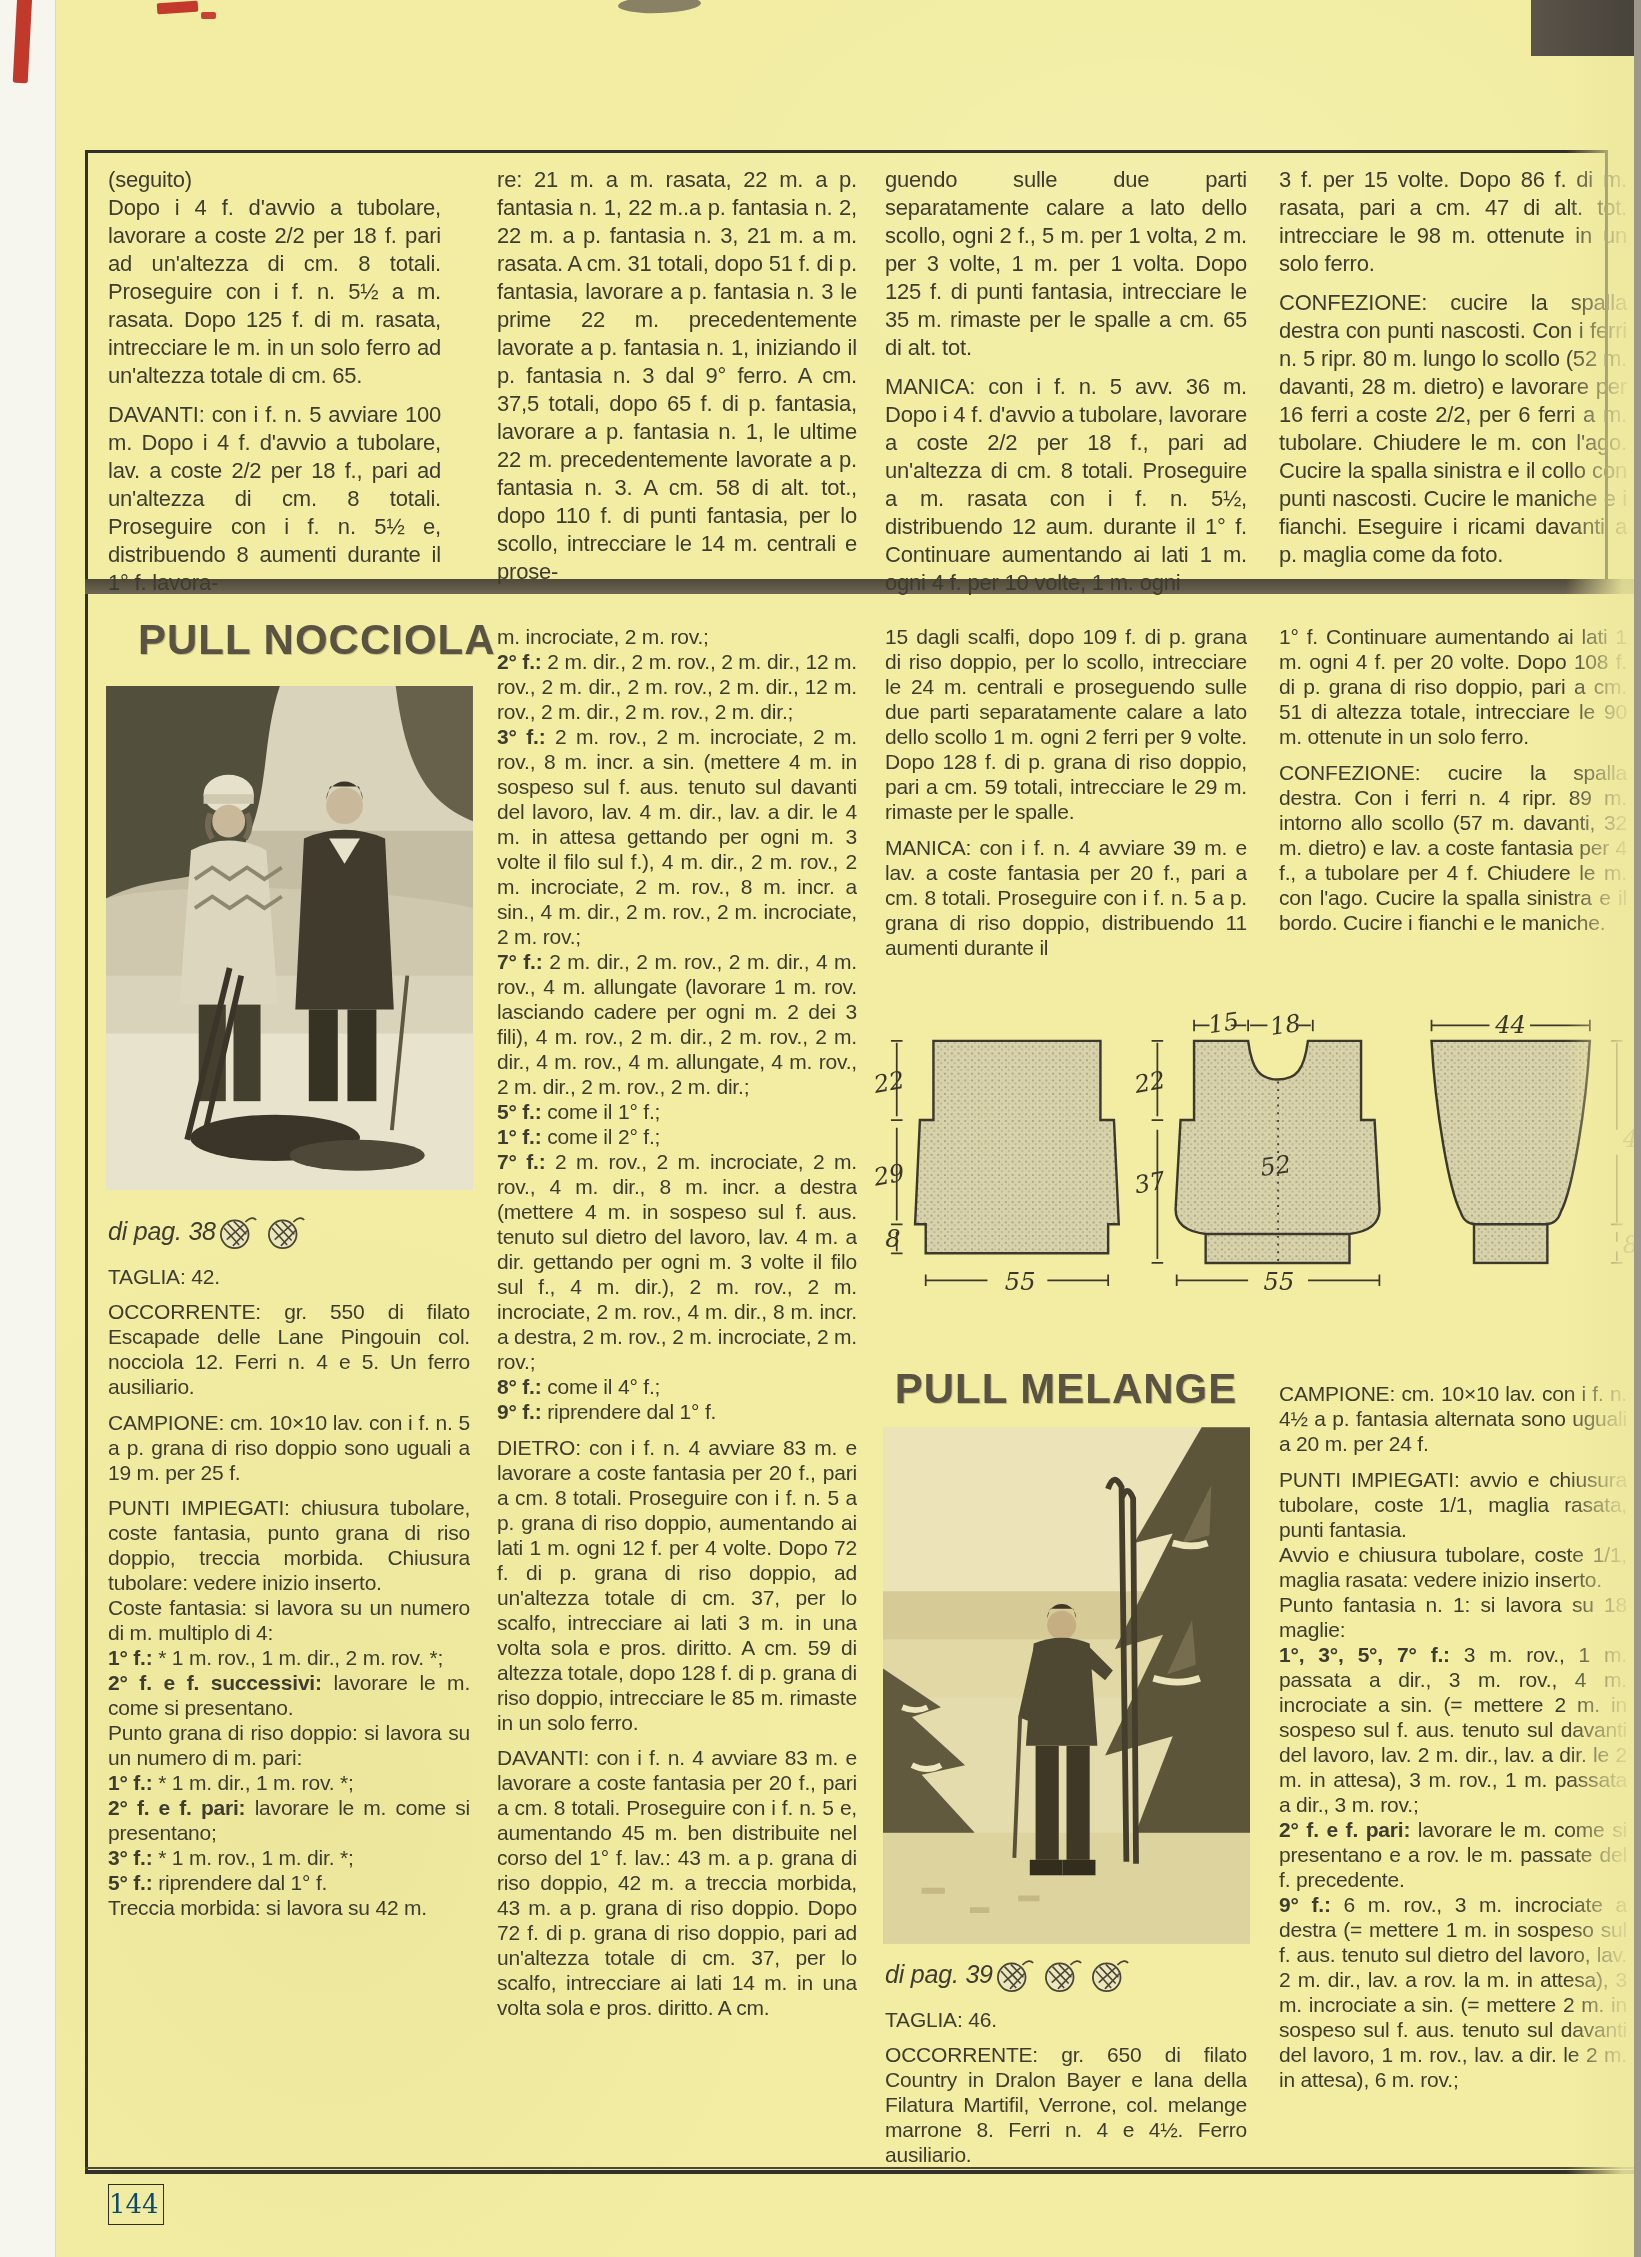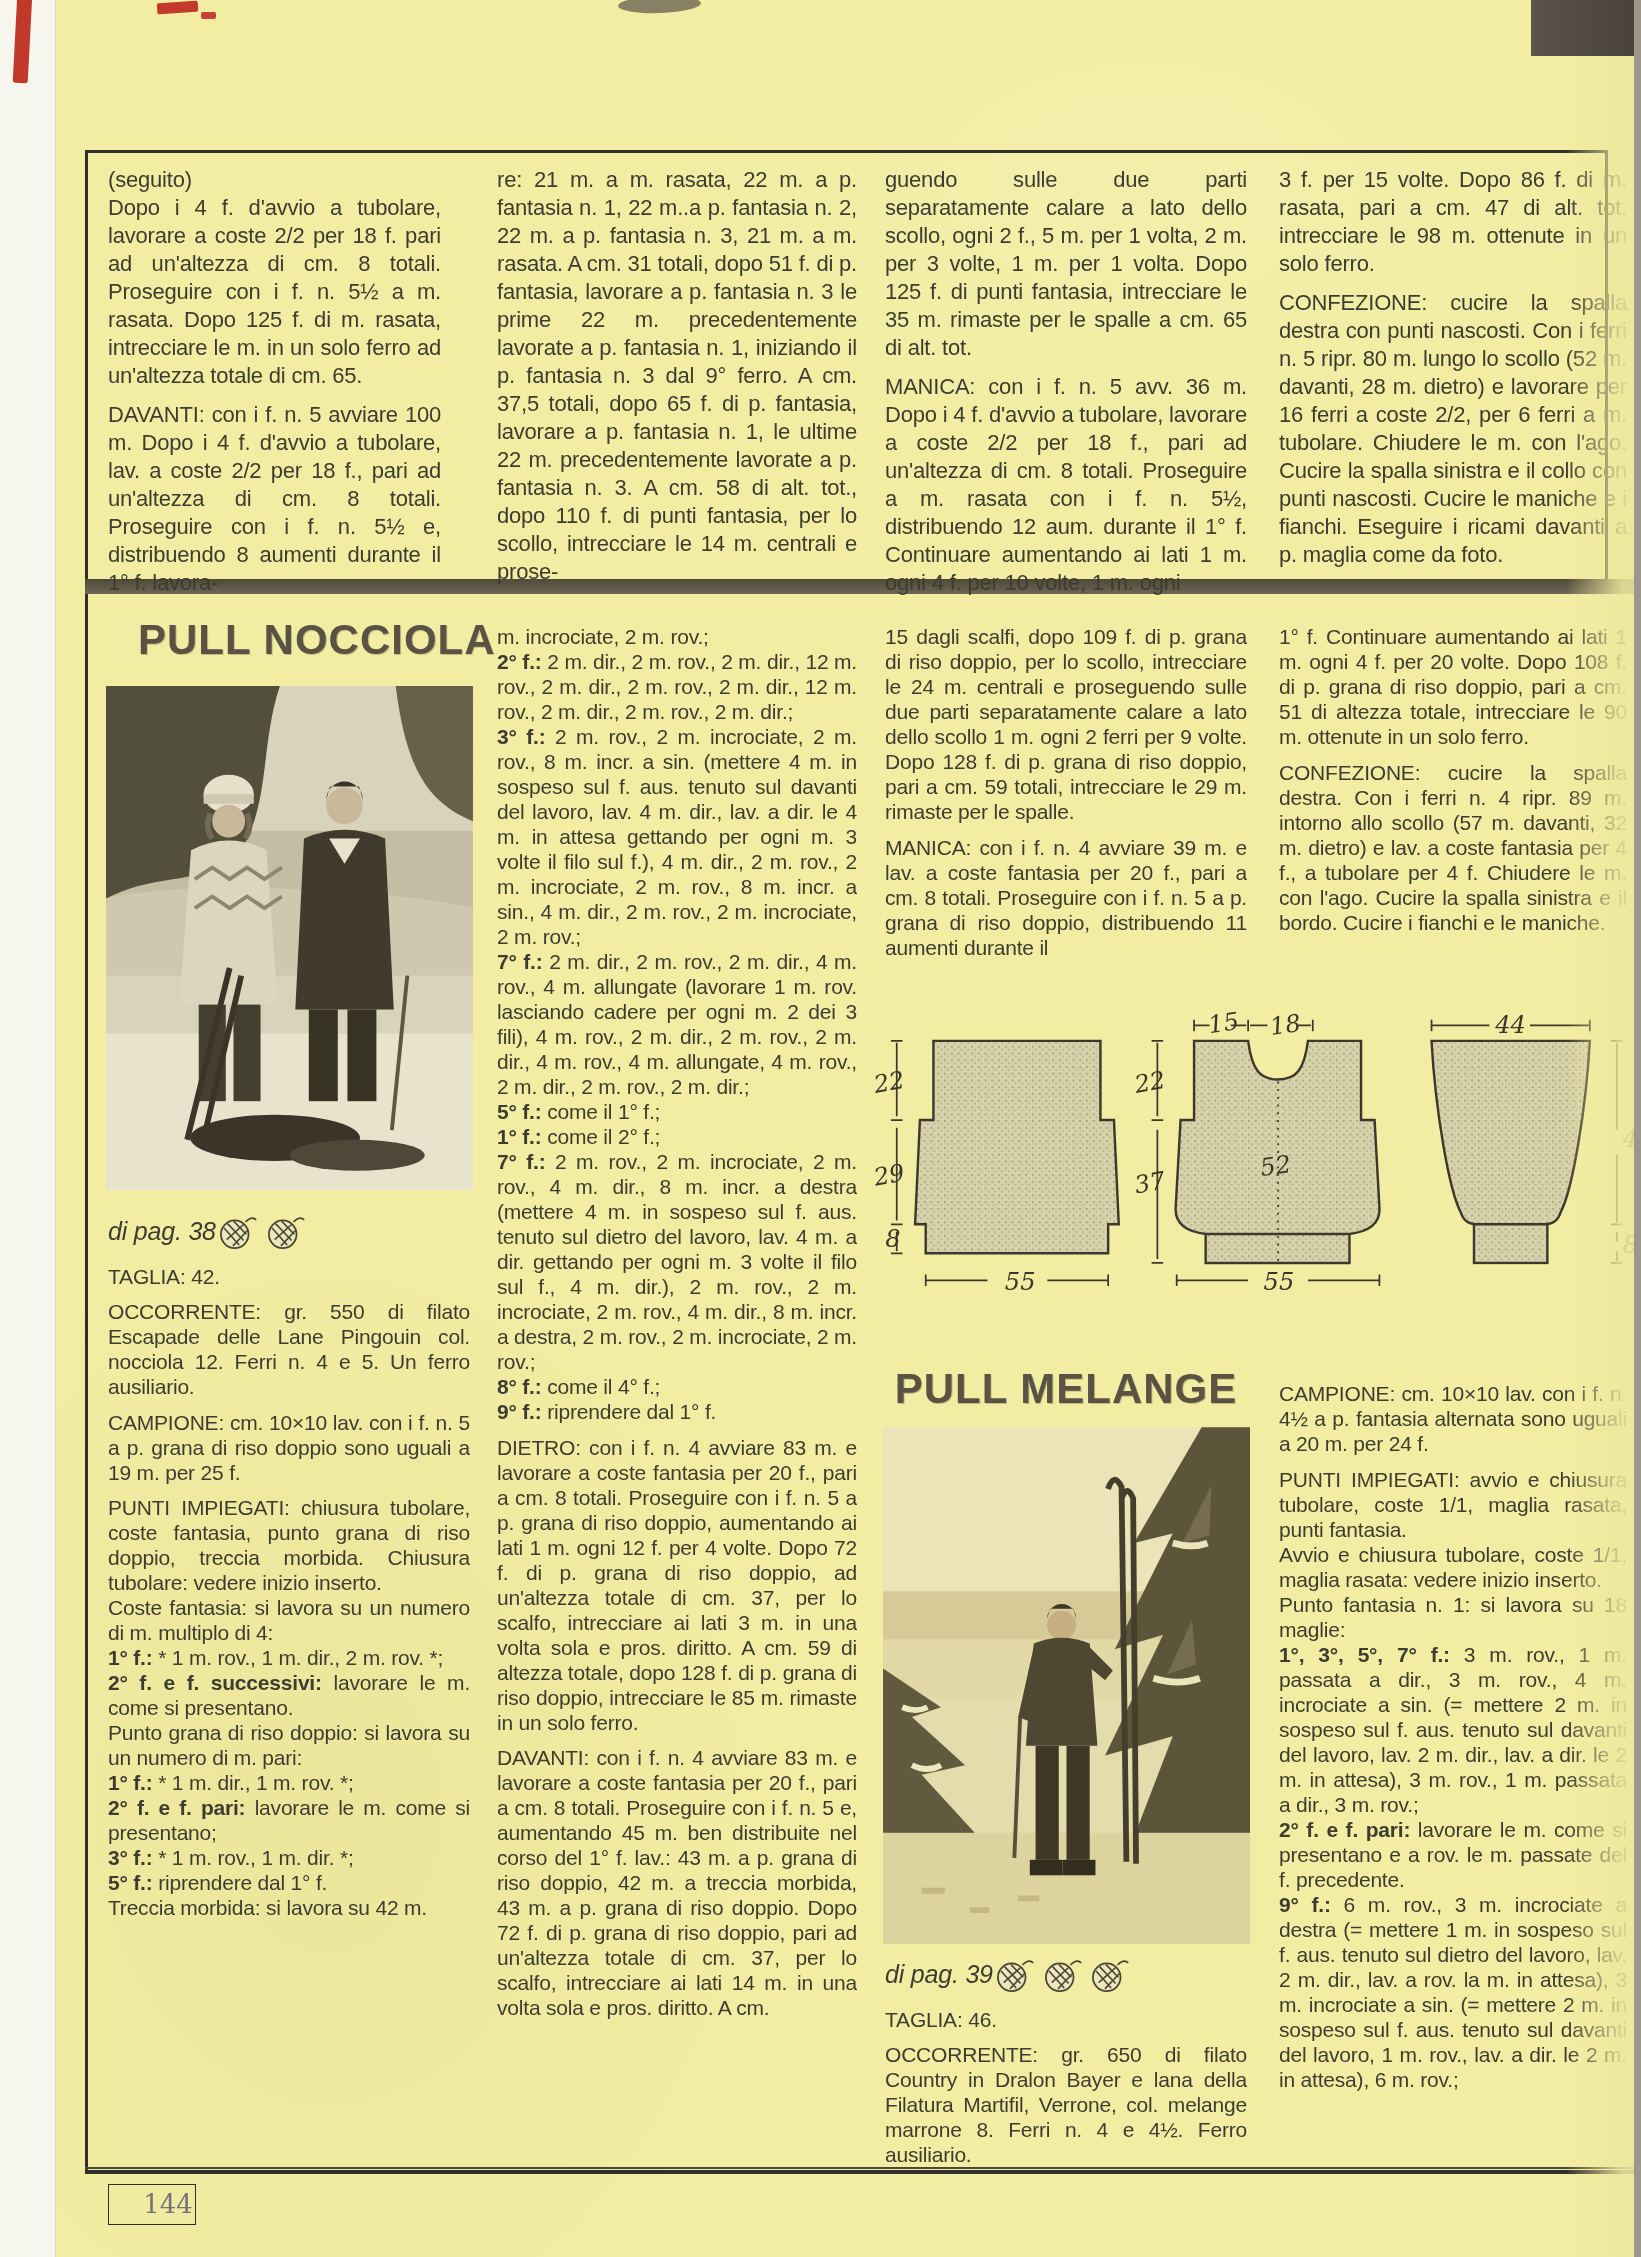--- a/index.html
+++ b/index.html
@@ -32,21 +32,21 @@
   .tcol p.gap{margin-top:10.6px;}
   .li{}
   .lb{font-weight:bold;}
   .title{position:absolute;font-weight:bold;font-size:42px;letter-spacing:1px;color:#5a5242;
          text-shadow:1px 1px 0 rgba(60,50,30,.25);}
   .cap-row{display:flex;justify-content:flex-start;align-items:flex-start;margin-bottom:11.6px;}
   .cap-txt{font-style:italic;font-size:25px;padding-top:5.8px;}
   .balls{display:flex;gap:6.8px;}
   .ball{width:41px;height:39px;}
   .pagenum{position:absolute;left:108px;top:2184px;width:54px;height:39px;border:1.9px solid #2f2d25;
-         font-family:"DejaVu Serif",serif;font-size:26px;line-height:39px;text-align:center;color:#737373;padding-left:32px;}
+         font-family:"DejaVu Serif",serif;font-size:26px;line-height:39px;color:#0c4a6e;}
   .photo{position:absolute;overflow:hidden;}
   .photo svg{display:block;}
   .diag{position:absolute;left:862px;top:1004px;}
   .diag text{font-family:"DejaVu Serif",serif;font-style:italic;font-size:25px;fill:#3a362a;}
 </style>
 </head>
 <body>
 
 <div class="page">
 

